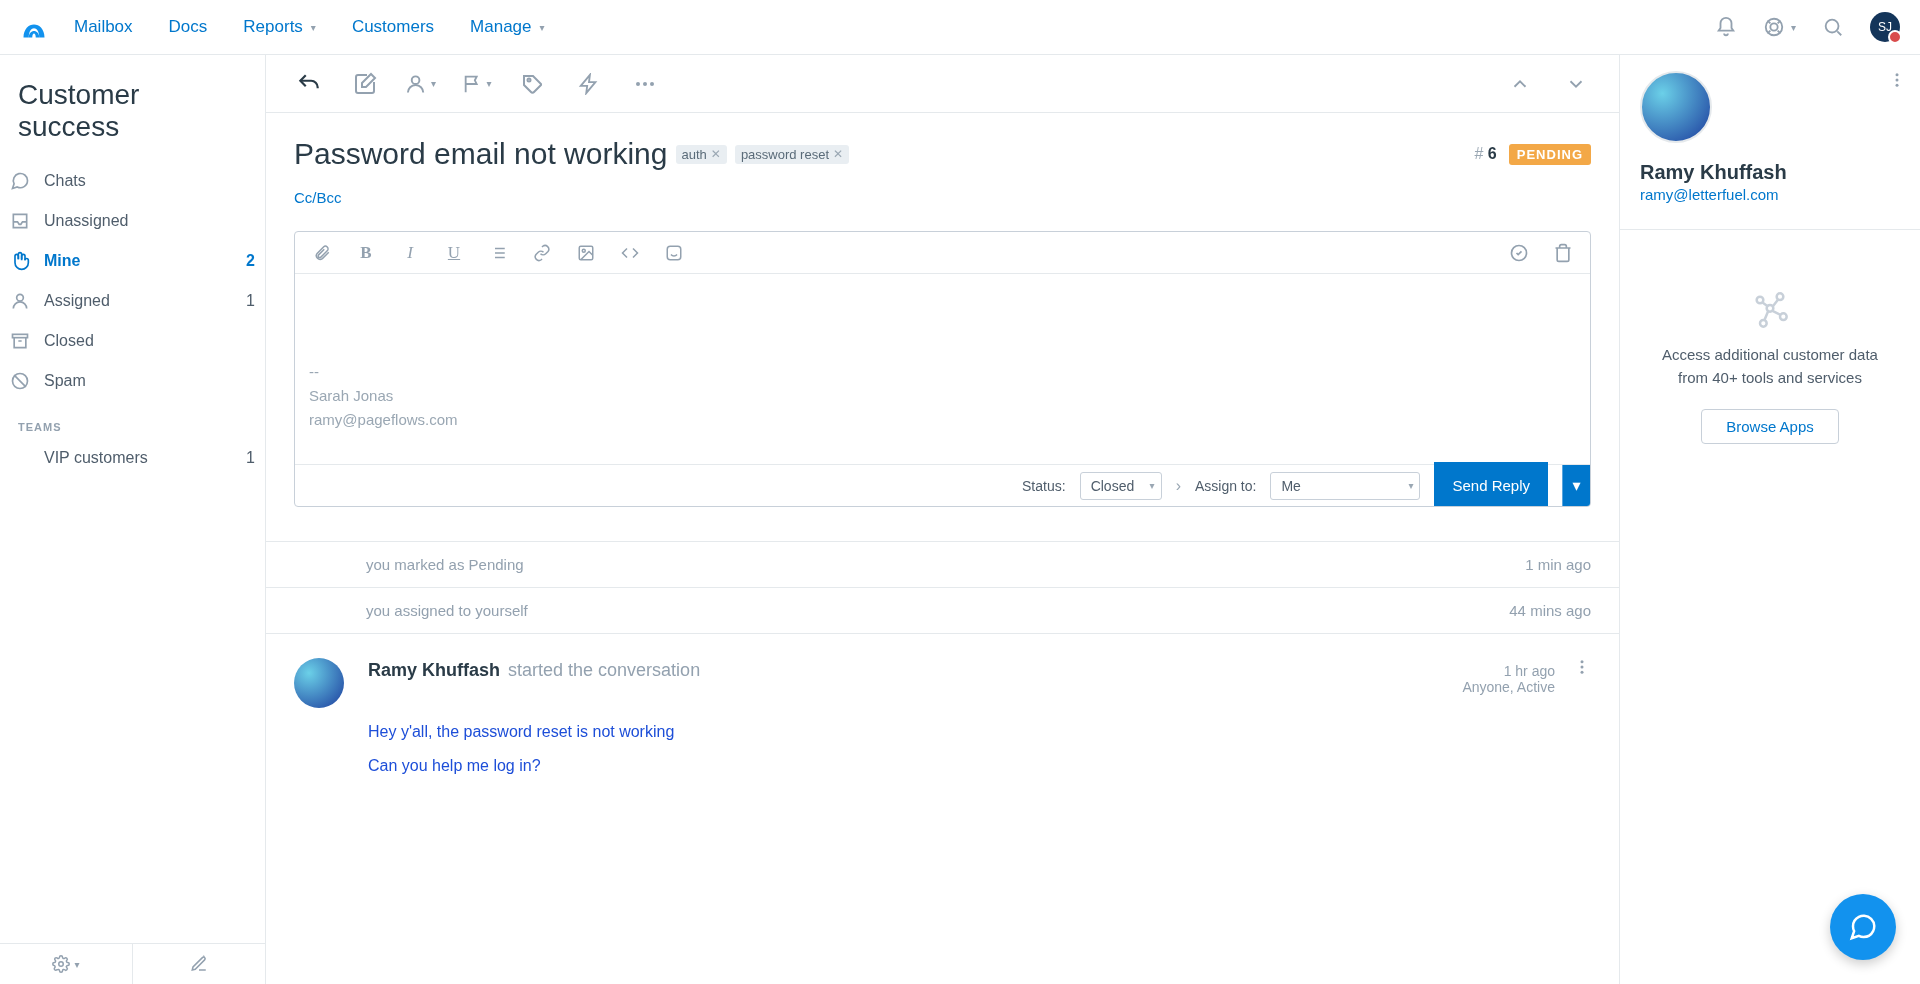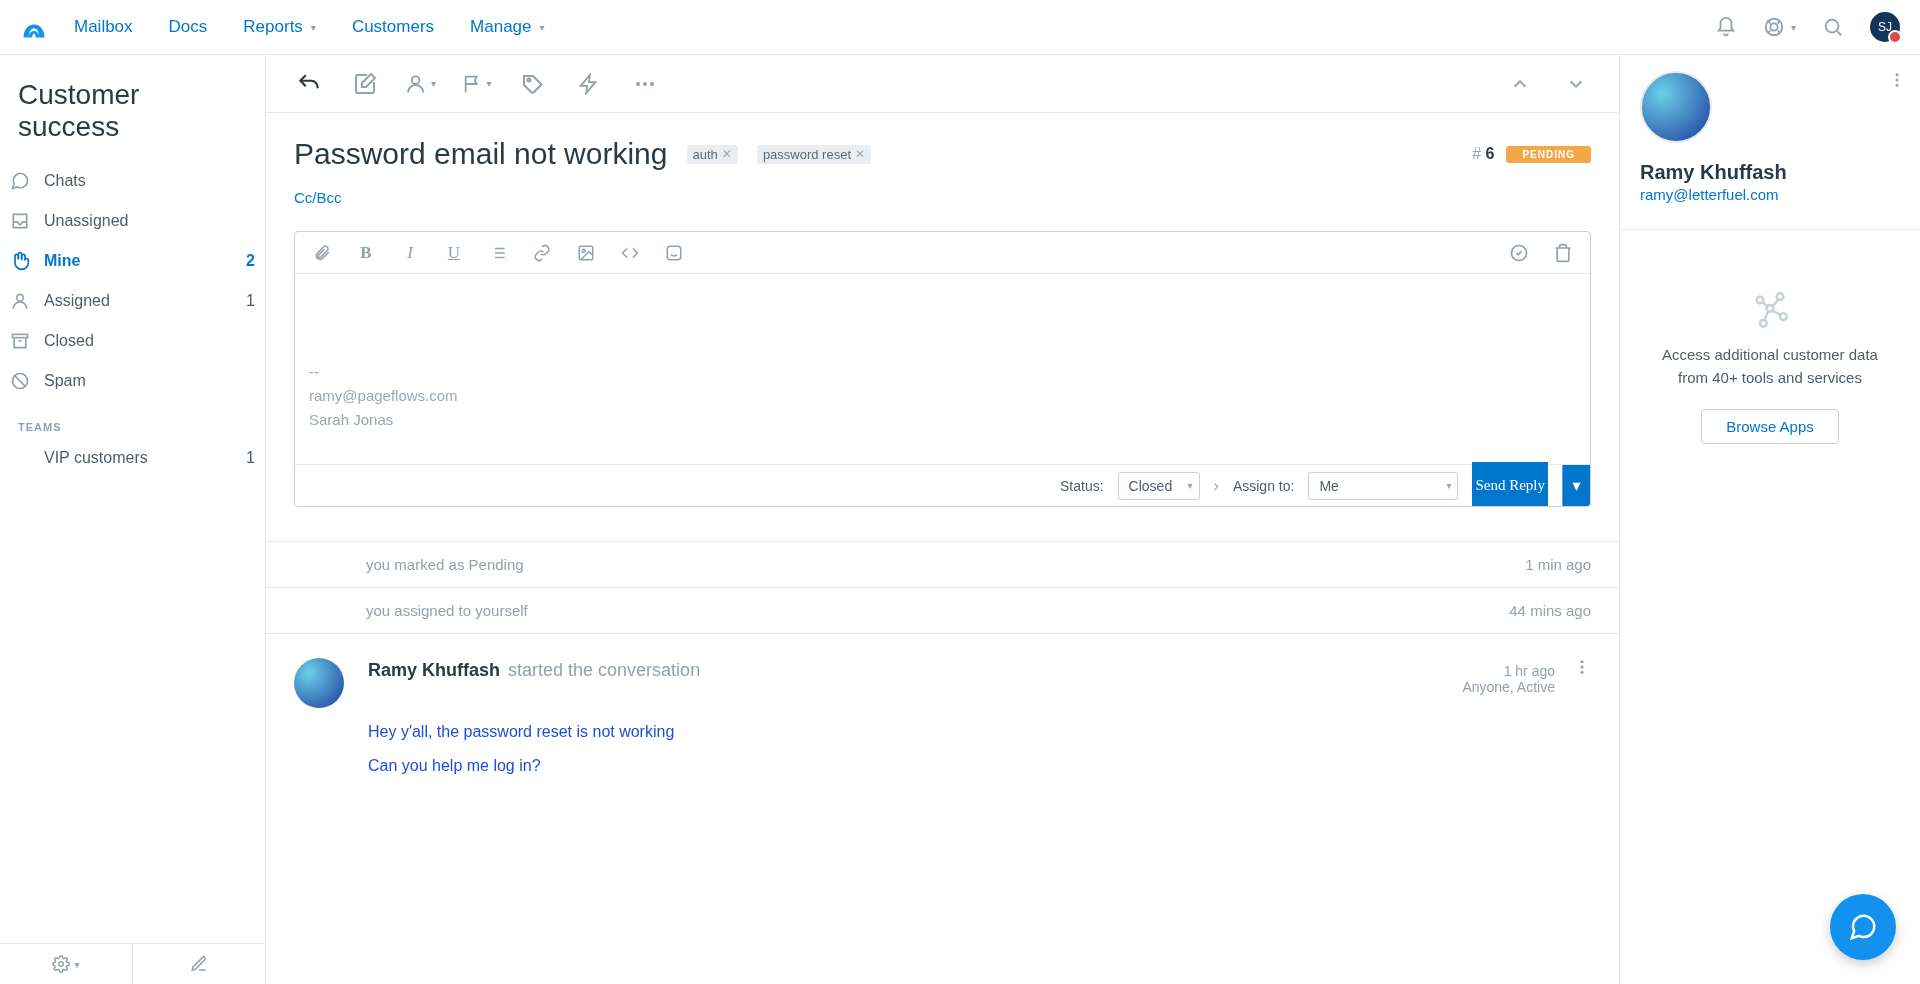--- a/index.html
+++ b/index.html
@@ -34,44 +34,44 @@
   .main { flex: 1; display: flex; flex-direction: column; border-right: 1px solid #e5e9ec; min-width: 0; }
 
   
   .toolbar { height: 58px; display: flex; align-items: center; gap: 26px; padding: 0 28px; border-bottom: 1px solid #e5e9ec; }
   .toolbar .tbtn { width: 30px; height: 30px; display: flex; align-items: center; justify-content: center; color: #93a1af; }
   .toolbar .tbtn.active { color: #2a3b47; }
   .toolbar .spacer { flex: 1; }
 
   
   .convo-header { padding: 24px 28px 10px; }
-  .title-row { display: flex; align-items: center; gap: 19px; }
+  .title-row { display: flex; align-items: center; gap: 8px; }
   .title-row h2 { font-size: 30px; font-weight: 400; color: #2a3b47; }
   .tag { font-size: 13px; background: #e9eef2; color: #5a6b79; padding: 2px 6px; border-radius: 3px; display: inline-flex; align-items: center; gap: 4px; }
   .tag .x { color: #9aa7b3; font-size: 12px; }
   .title-row .right { margin-left: auto; display: flex; align-items: center; gap: 12px; }
   .idnum { color: #9aa7b3; font-size: 16px; }
-  .status-badge { background: #f0ad4e; background: #f3a847; color: #fff; font-size: 10px; letter-spacing: 1px; padding: 3px 16px; border-radius: 3px; font-weight: 600; }
+  .status-badge { background: #f0ad4e; background: #f3a847; color: #fff; font-size: 13px; letter-spacing: 1px; padding: 3px 8px; border-radius: 3px; font-weight: 600; }
   .ccbcc { display: inline-block; margin-top: 18px; color: #07c; font-size: 15px; }
 
   
   .compose { margin: 14px 28px 0; border: 1px solid #c8d0d9; border-radius: 4px; overflow: hidden; }
   .search-docs { border: 1px solid #c8d0d9; border-radius: 4px; margin: 0 28px; height: 40px; padding: 0 12px; display: flex; align-items: center; }
   .search-docs input { border: none; outline: none; font-size: 15px; width: 100%; color: #2a3b47; }
   .compose-toolbar { height: 42px; display: flex; align-items: center; gap: 18px; padding: 0 14px; border-bottom: 1px solid #e5e9ec; }
   .compose-toolbar .cbtn { width: 26px; height: 26px; display: flex; align-items: center; justify-content: center; color: #93a1af; }
   .compose-toolbar .rspacer { flex: 1; }
   .compose-body { min-height: 190px; padding: 14px; font-size: 15px; color: #9aa7b3; line-height: 1.6; }
   .compose-footer { height: 42px; border-top: 1px solid #e5e9ec; display: flex; align-items: center; gap: 14px; padding: 0 0 0 14px; justify-content: flex-end; }
   .compose-footer label { font-size: 14px; color: #4f5d6b; }
   .fake-select { border: 1px solid #c8d0d9; border-radius: 3px; height: 28px; padding: 0 22px 0 10px; font-size: 14px; color: #4f5d6b; display: flex; align-items: center; position: relative; min-width: 82px; background: #fff; }
   .fake-select::after { content: "▾"; position: absolute; right: 6px; font-size: 10px; color: #9aa7b3; }
   .fake-select.wide { min-width: 150px; }
   .arrow-chev { color: #9aa7b3; }
-  .send-btn { background: #07c; color: #fff; border: none; height: 48px; padding: 0 3px; font-size: 15px; display: flex; align-items: center; font-family: Liberation Serif, serif; }
+  .send-btn { background: #07c; color: #fff; border: none; height: 48px; padding: 0 18px; font-size: 15px; display: flex; align-items: center; }
   .send-drop { background: #07c; color: #fff; width: 28px; height: 42px; display: flex; align-items: center; justify-content: center; border-left: 1px solid rgba(255,255,255,.35); }
 
   
   .activity { margin-top: 34px; }
   .act-row { display: flex; align-items: center; padding: 14px 28px 14px 100px; border-top: 1px solid #e5e9ec; font-size: 15px; color: #93a1af; }
   .act-row .time { margin-left: auto; }
 
   .thread-item { border-top: 1px solid #e5e9ec; padding: 24px 28px; display: flex; gap: 24px; }
   .thread-item .avatar-lg { width: 50px; height: 50px; border-radius: 50%; background: radial-gradient(circle at 30% 30%, #6bd0e8, #1b3b9c); flex-shrink: 0; }
   .thread-item .body { flex: 1; }
@@ -372,22 +372,22 @@
           </span>
         <span class="cbtn">
             <svg width="20" height="20" viewBox="0 0 24 24" fill="none" stroke="currentColor" stroke-width="2">
               <path d="M3 6h18M8 6V4a2 2 0 0 1 2-2h4a2 2 0 0 1 2 2v2m3 0v14a2 2 0 0 1-2 2H7a2 2 0 0 1-2-2V6h14Z"></path>
             </svg>
           </span>
       </div>
       <div class="compose-body">
         <br><br><br>
         <div>--</div>
+        <div>Sarah Jonas</div>
         <div>ramy@pageflows.com</div>
-        <div>Sarah Jonas</div>
       </div>
       <div class="compose-footer">
         <label>Status:</label>
         <div class="fake-select">Closed</div>
         <span class="arrow-chev">›</span>
         <label>Assign to:</label>
         <div class="fake-select wide">Me</div>
         <button class="send-btn">Send Reply</button>
         <div class="send-drop">▾</div>
       </div>

